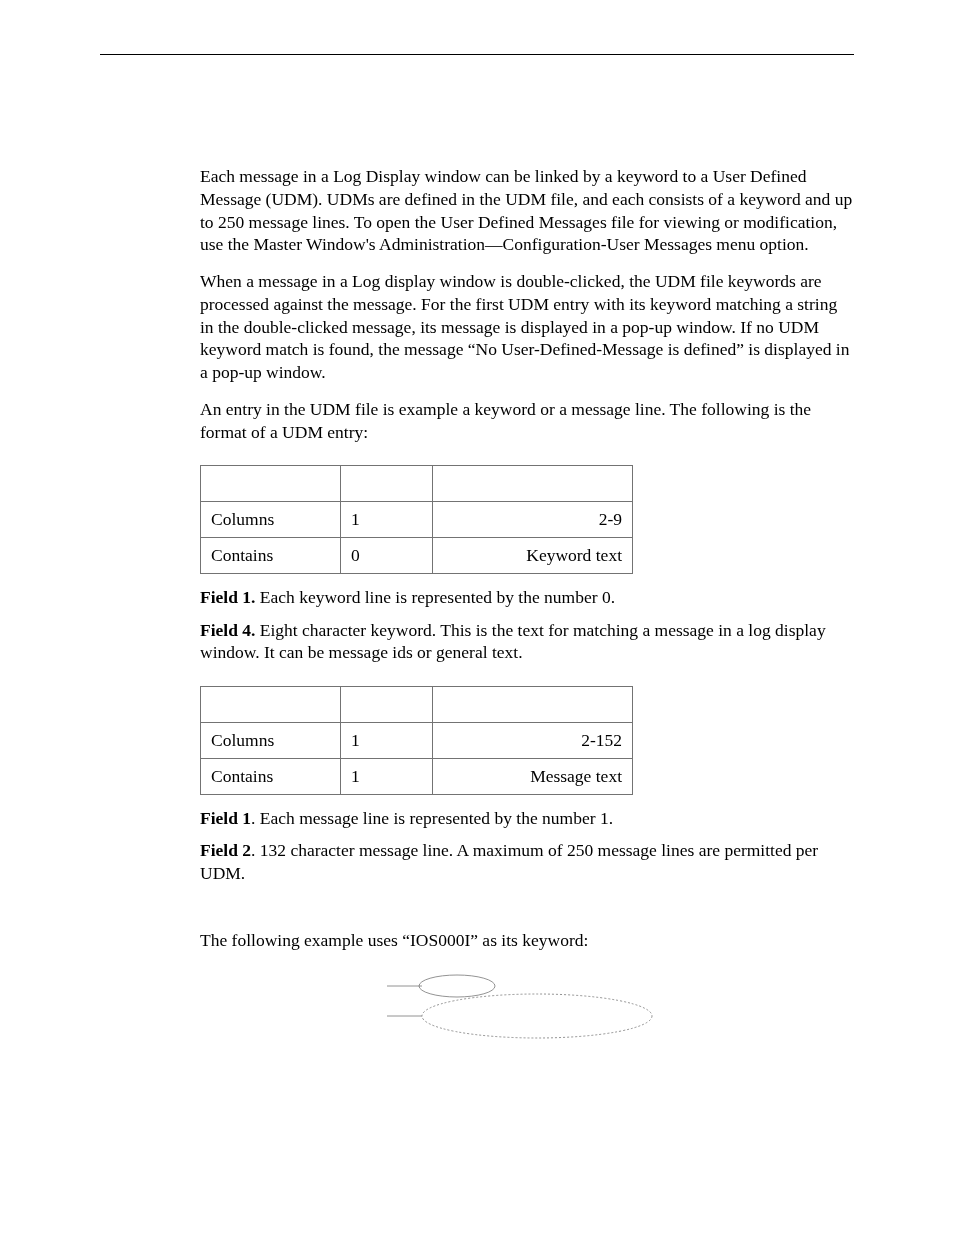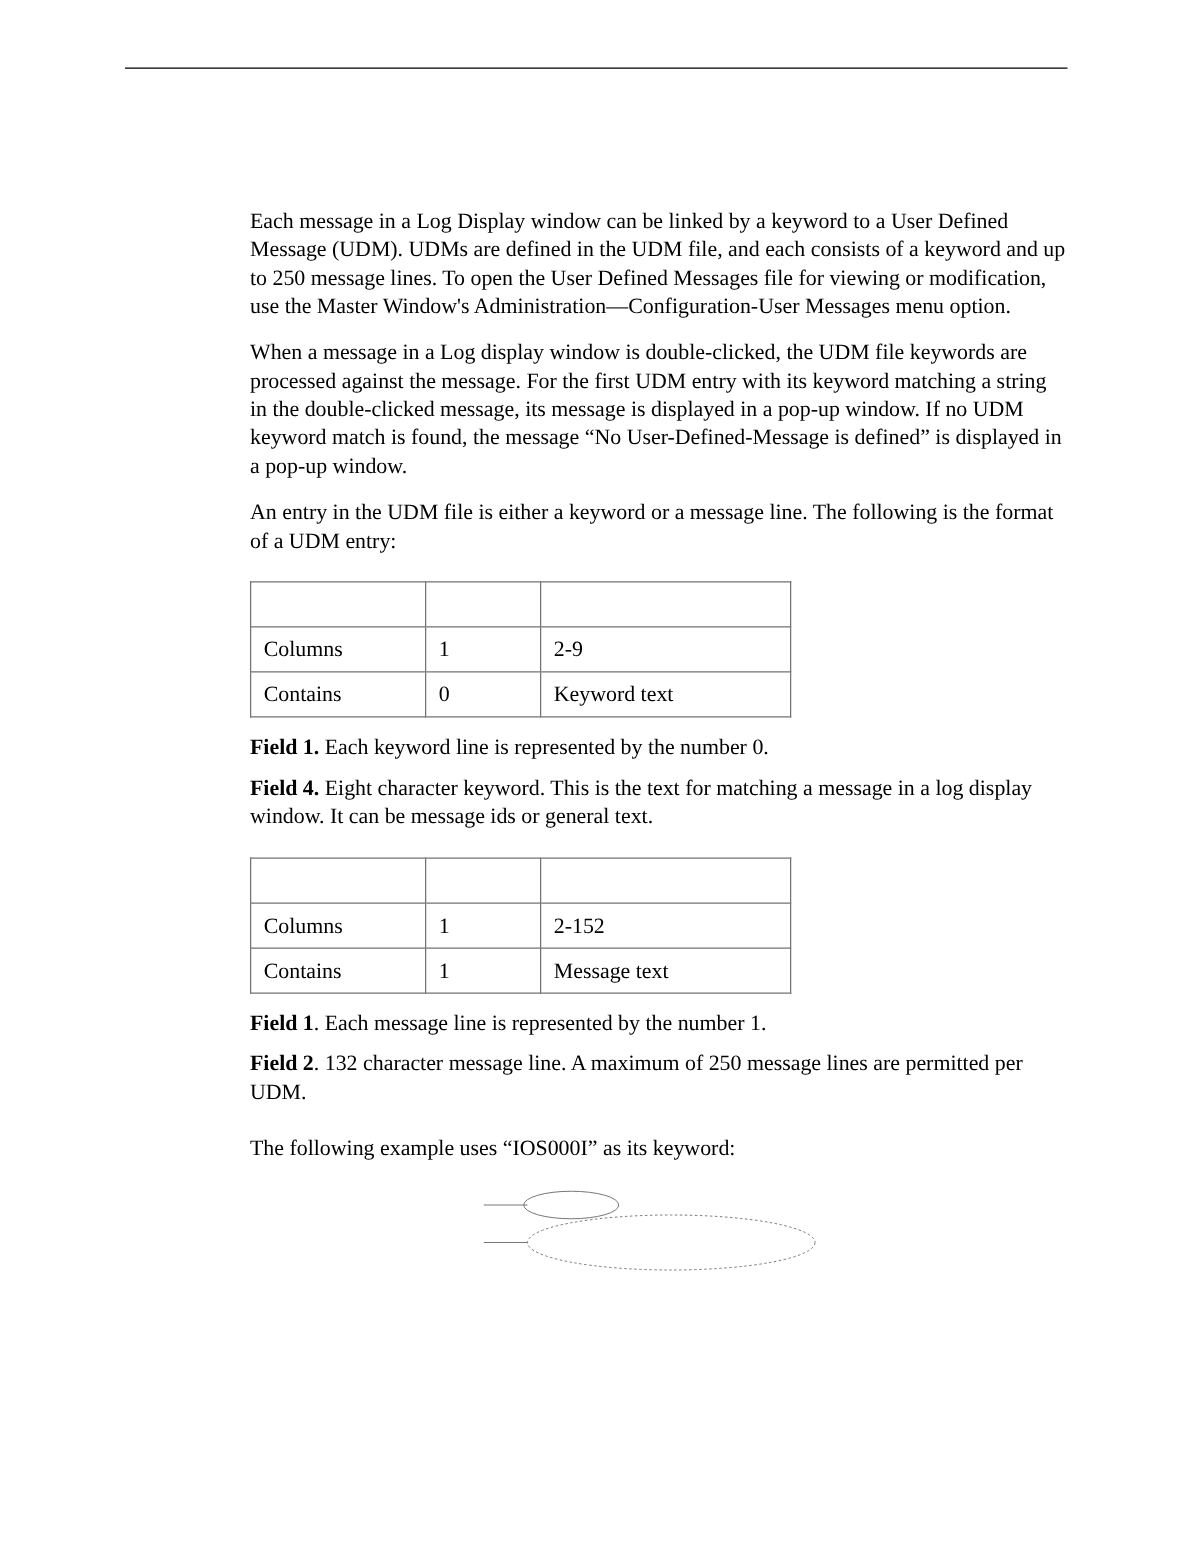--- a/index.html
+++ b/index.html
@@ -37,42 +37,42 @@
     border: 1px solid #737373;
     padding: 6px 10px;
     text-align: left;
     font-weight: normal;
     vertical-align: middle;
     height: 30px;
   }
   .table th { height: 36px; }
   .table .c0 { width: 140px; }
   .table .c1 { width: 92px; }
-  .table .c2 { width: 200px; }
+  .table .c2 { width: 200px; text-align: right; }
   .field-note { margin-bottom: 10px; }
   .field-note b { font-weight: bold; }
-  .example-lead { margin-top: 22px; }
+  .example-lead { margin-top: 44px; }
   .diagram {
     margin: 8px auto 0 auto;
     display: block;
     width: 320px;
     height: 90px;
   }
 </style>
 </head>
 <body>
 
 <div class="page">
   <div class="top-rule"></div>
 
   <div class="content">
 
     <p class="body">Each message in a Log Display window can be linked by a keyword to a User Defined Message (UDM). UDMs are defined in the UDM file, and each consists of a keyword and up to 250 message lines. To open the User Defined Messages file for viewing or modification, use the Master Window's Administration—Configuration-User Messages menu option.</p>
     <p class="body">When a message in a Log display window is double-clicked, the UDM file keywords are processed against the message. For the first UDM entry with its keyword matching a string in the double-clicked message, its message is displayed in a pop-up window. If no UDM keyword match is found, the message “No User-Defined-Message is defined” is displayed in a pop-up window.</p>
-    <p class="body">An entry in the UDM file is either a keyword or a message line. The following is the format of a UDM entry:</p>
+    <p class="body">An entry in the UDM file is example a keyword or a message line. The following is the format of a UDM entry:</p>
 
     <table class="table">
       <tbody>
           <tr>
         <th class="c0"></th>
         <th class="c1"></th>
         <th class="c2"></th>
       </tr>
       <tr>
         <td class="c0">Columns</td>

